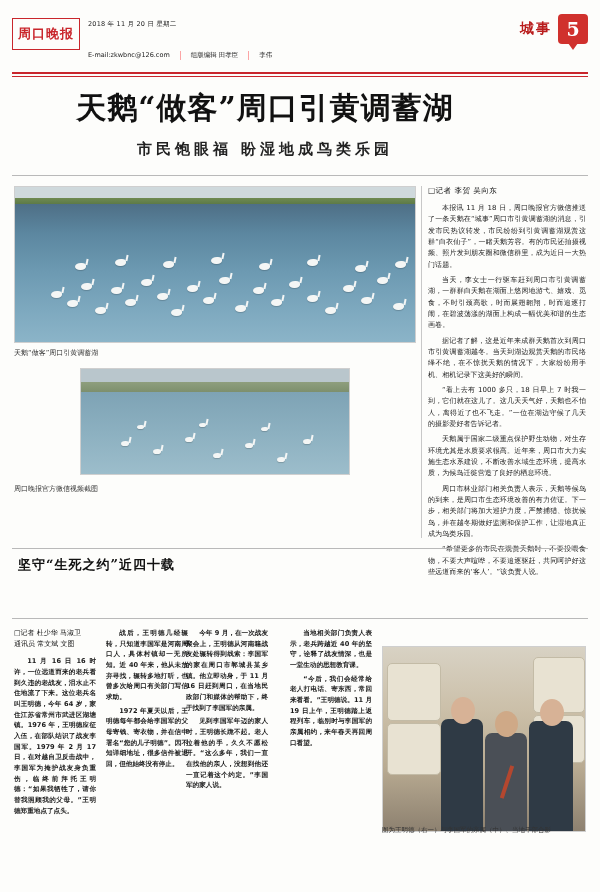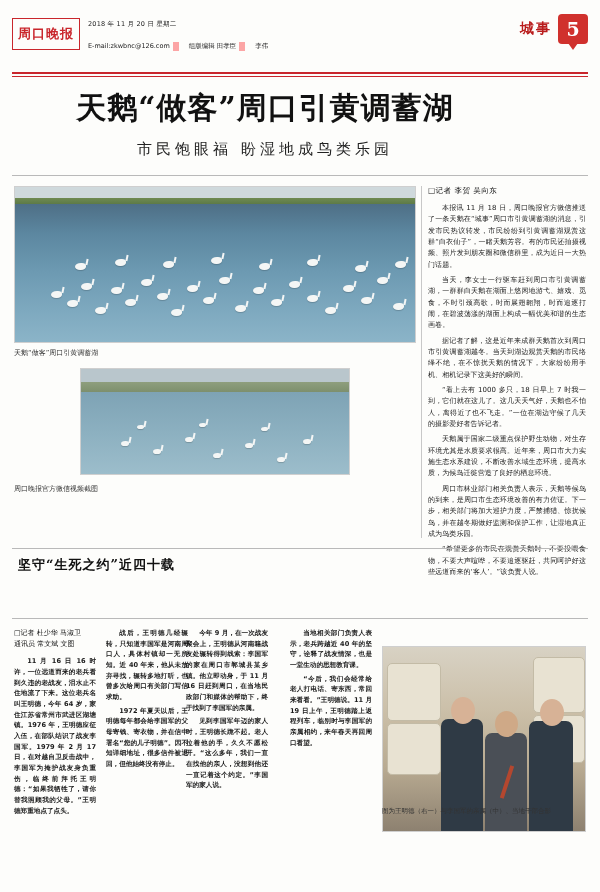--- a/index.html
+++ b/index.html
@@ -40,28 +40,28 @@
     margin-left: 8px;
     padding-top: 2px;
     flex: 1 1 auto;
   }
   .masthead-date {
     font-size: 6.5px;
     color: #222;
     letter-spacing: .2px;
   }
   .masthead-line2 {
-    margin-top: 13px;
+    margin-top: 22px;
     font-size: 6.5px;
     color: #222;
     display: flex;
-    gap: 3px;
+    gap: 10px;
   }
   .masthead-line2 .sep {
-    border-left: 6px solid #fca5a5;
+    border-left: 1px solid #fca5a5;
     padding-left: 10px;
   }
   .section-brand {
     position: absolute;
     right: 12px; top: 14px;
     display: flex;
     align-items: center;
     gap: 6px;
   }
   .section-name {
@@ -114,21 +114,21 @@
     font-size: 30px;
     color: #111;
     letter-spacing: 1px;
   }
   .headline-sub {
     position: absolute;
     left: 30px; top: 140px;
     width: 470px;
     text-align: center;
     font-family: "DejaVu Serif", serif;
-    font-weight: normal;
+    font-weight: bold;
     font-size: 15px;
     color: #222;
     letter-spacing: 4px;
   }
   .rule-thin-1 {
     position: absolute;
     left: 12px; right: 12px; top: 175px;
     height: 1px;
     background: #b9b9b9;
   }
@@ -286,21 +286,21 @@
     background: #2f3a45;
     border-radius: 7px 7px 2px 2px;
   }
   .head {
     position: absolute;
     background: #d7b296;
     border-radius: 50%;
   }
   .a2-caption {
     position: absolute;
-    left: 382px; top: 807px;
+    left: 382px; top: 826px;
     width: 204px;
     font-size: 6.5px;
     color: #333;
     line-height: 1.45;
   }
   .a2-byline {
     font-size: 7px;
     color: #111;
     line-height: 1.6;
     margin-bottom: 6px;

